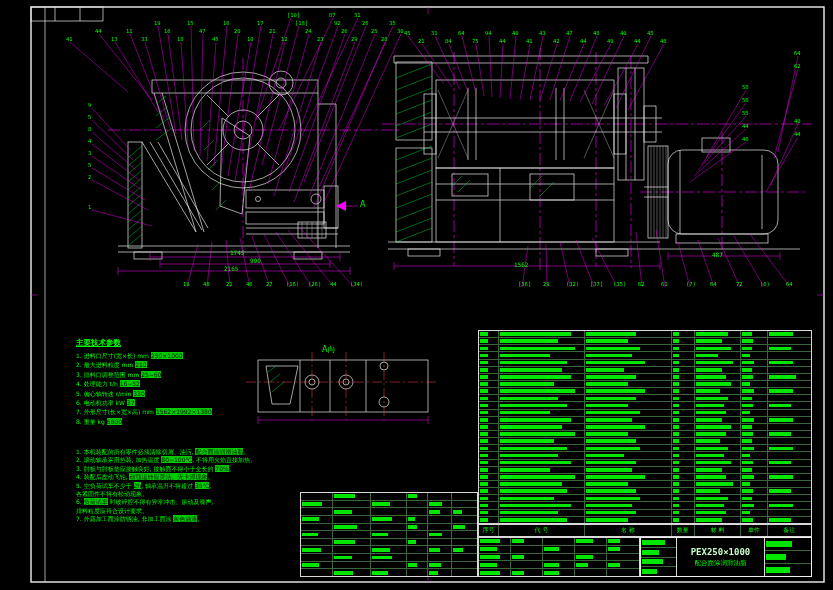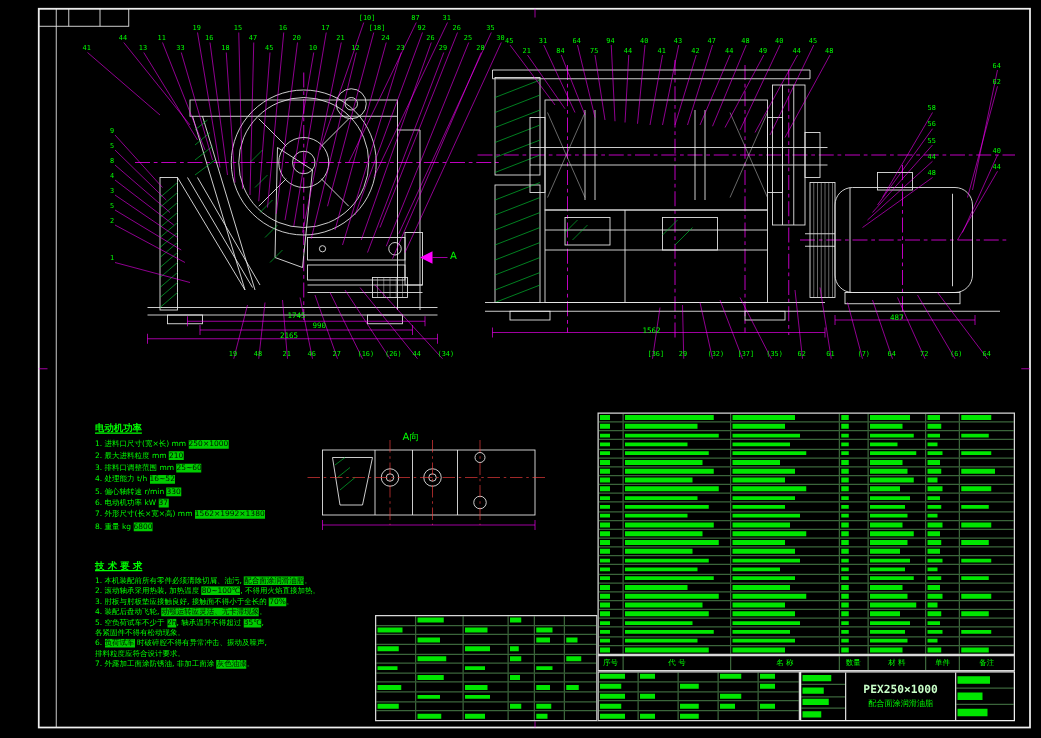--- a/index.html
+++ b/index.html
@@ -346,35 +346,34 @@
       <span class="dim" style="left: 250px; top: 257px;">990</span>
       <span class="dim" style="left: 224px; top: 265px;">2165</span>
       <span class="dim" style="left: 712px; top: 251px;">487</span>
       <span class="dim" style="left: 514px; top: 261px;">1562</span>
     </div>
 
   <div class="label" style="left:322px;top:344px;">A向</div>
   <div class="label" style="left:360px;top:200px;">A</div>
 
   <div id="params">
-    <div class="blk-title">电动机功率</div>
+    <div class="blk-title">主要技术参数</div>
     <div id="param-lines">
         <div class="tline"><span>1. 进料口尺寸(宽×长)  mm  </span><span class="hl">250×1000</span></div>
         <div class="tline"><span>2. 最大进料粒度     mm  </span><span class="hl">210</span></div>
         <div class="tline"><span>3. 排料口调整范围    mm  </span><span class="hl">25~60</span></div>
         <div class="tline"><span>4. 处理能力       t/h  </span><span class="hl">16~52</span></div>
         <div class="tline"><span>5. 偏心轴转速     r/min </span><span class="hl">330</span></div>
         <div class="tline"><span>6. 电动机功率      kW  </span><span class="hl">37</span></div>
         <div class="tline"><span>7. 外形尺寸(长×宽×高) mm </span><span class="hl">1562×1992×1380</span></div>
         <div class="tline"><span>8. 重量         kg  </span><span class="hl">6800</span></div>
       </div>
   </div>
 
   <div id="notes">
-    <div class="blk-title">技 术 要 求</div>
     <div id="note-lines">
         <div class="tline"><span>1. 本机装配前所有零件必须清除切屑、油污, </span><span class="hl">配合面涂润滑油脂</span><span>。</span></div>
         <div class="tline"><span>2. 滚动轴承采用热装, 加热温度 </span><span class="hl">80~100℃</span><span>, 不得用火焰直接加热。</span></div>
         <div class="tline"><span>3. 肘板与肘板垫应接触良好, 接触面不得小于全长的 </span><span class="hl">70%</span><span>。</span></div>
         <div class="tline"><span>4. 装配后盘动飞轮, </span><span class="hl">动颚运转应灵活、无卡滞现象</span><span>。</span></div>
         <div class="tline"><span>5. 空负荷试车不少于 </span><span class="hl">2h</span><span>, 轴承温升不得超过 </span><span class="hl">35℃</span><span>,</span></div>
         <div class="tline"><span>   各紧固件不得有松动现象。</span></div>
         <div class="tline"><span>6. </span><span class="hl">负荷试车</span><span> 时破碎腔不得有异常冲击、振动及噪声,</span></div>
         <div class="tline"><span>   排料粒度应符合设计要求。</span></div>
         <div class="tline"><span>7. 外露加工面涂防锈油, 非加工面涂 </span><span class="hl">灰色油漆</span><span>。</span></div>

